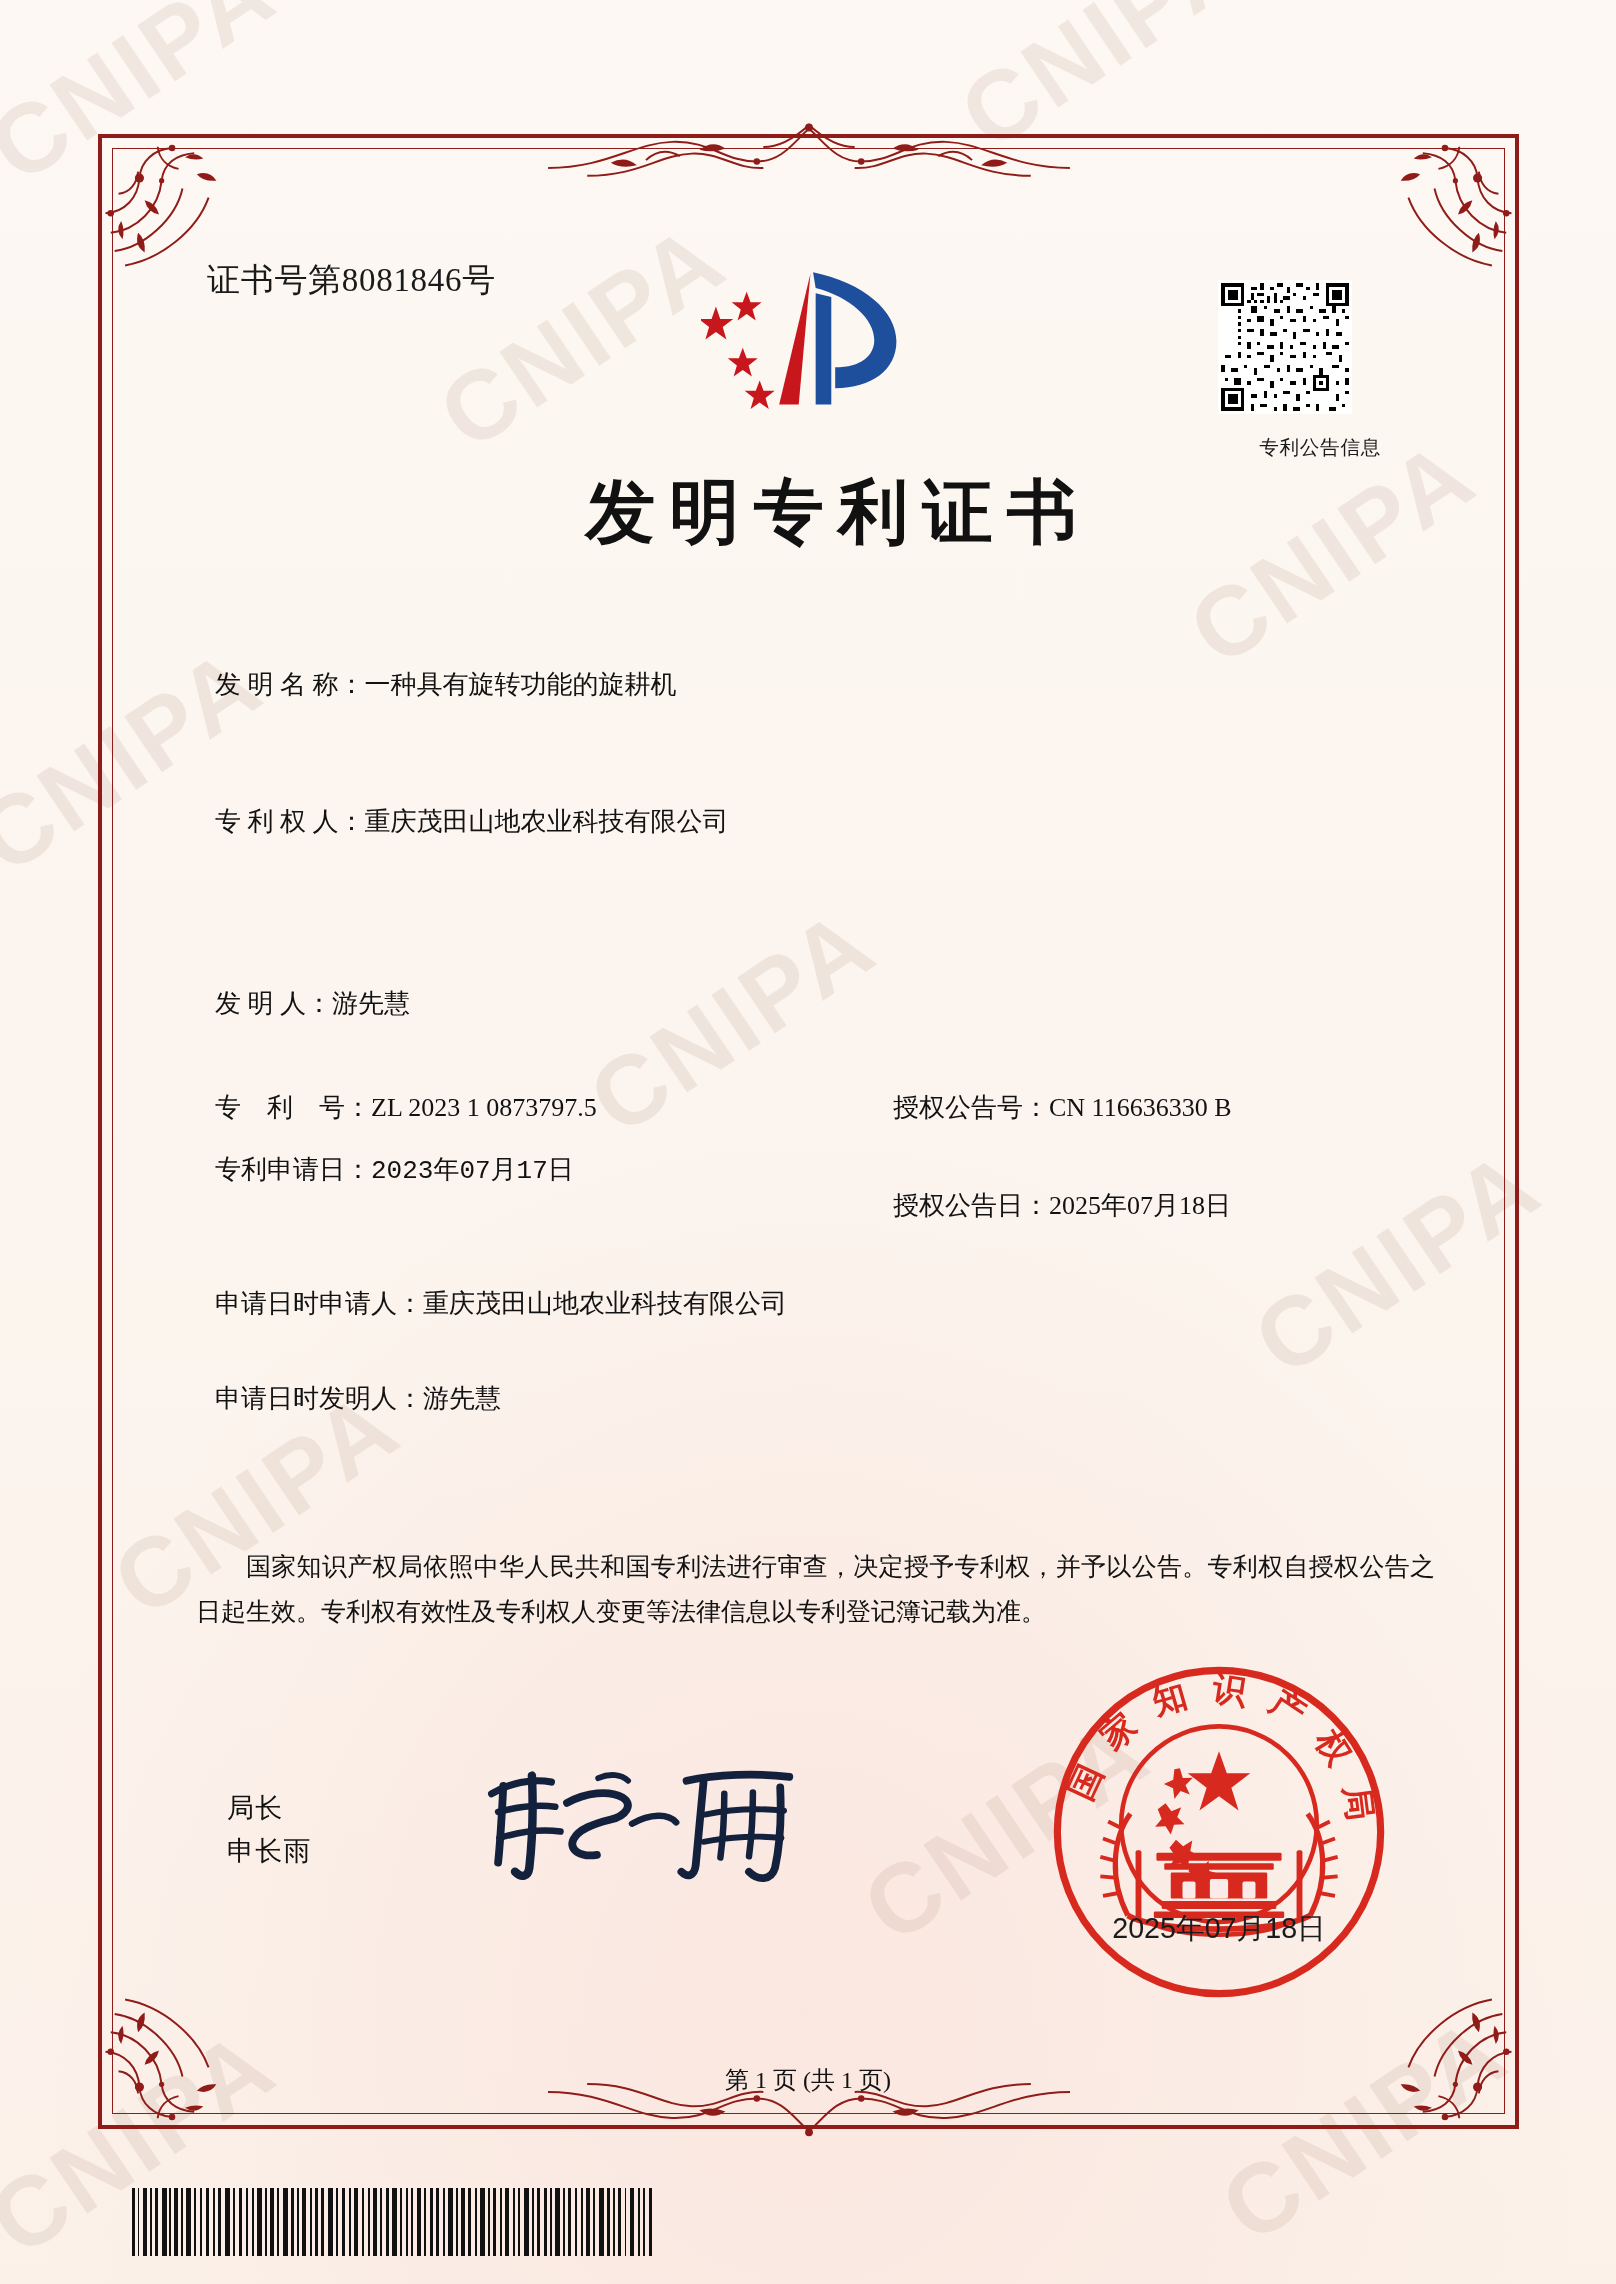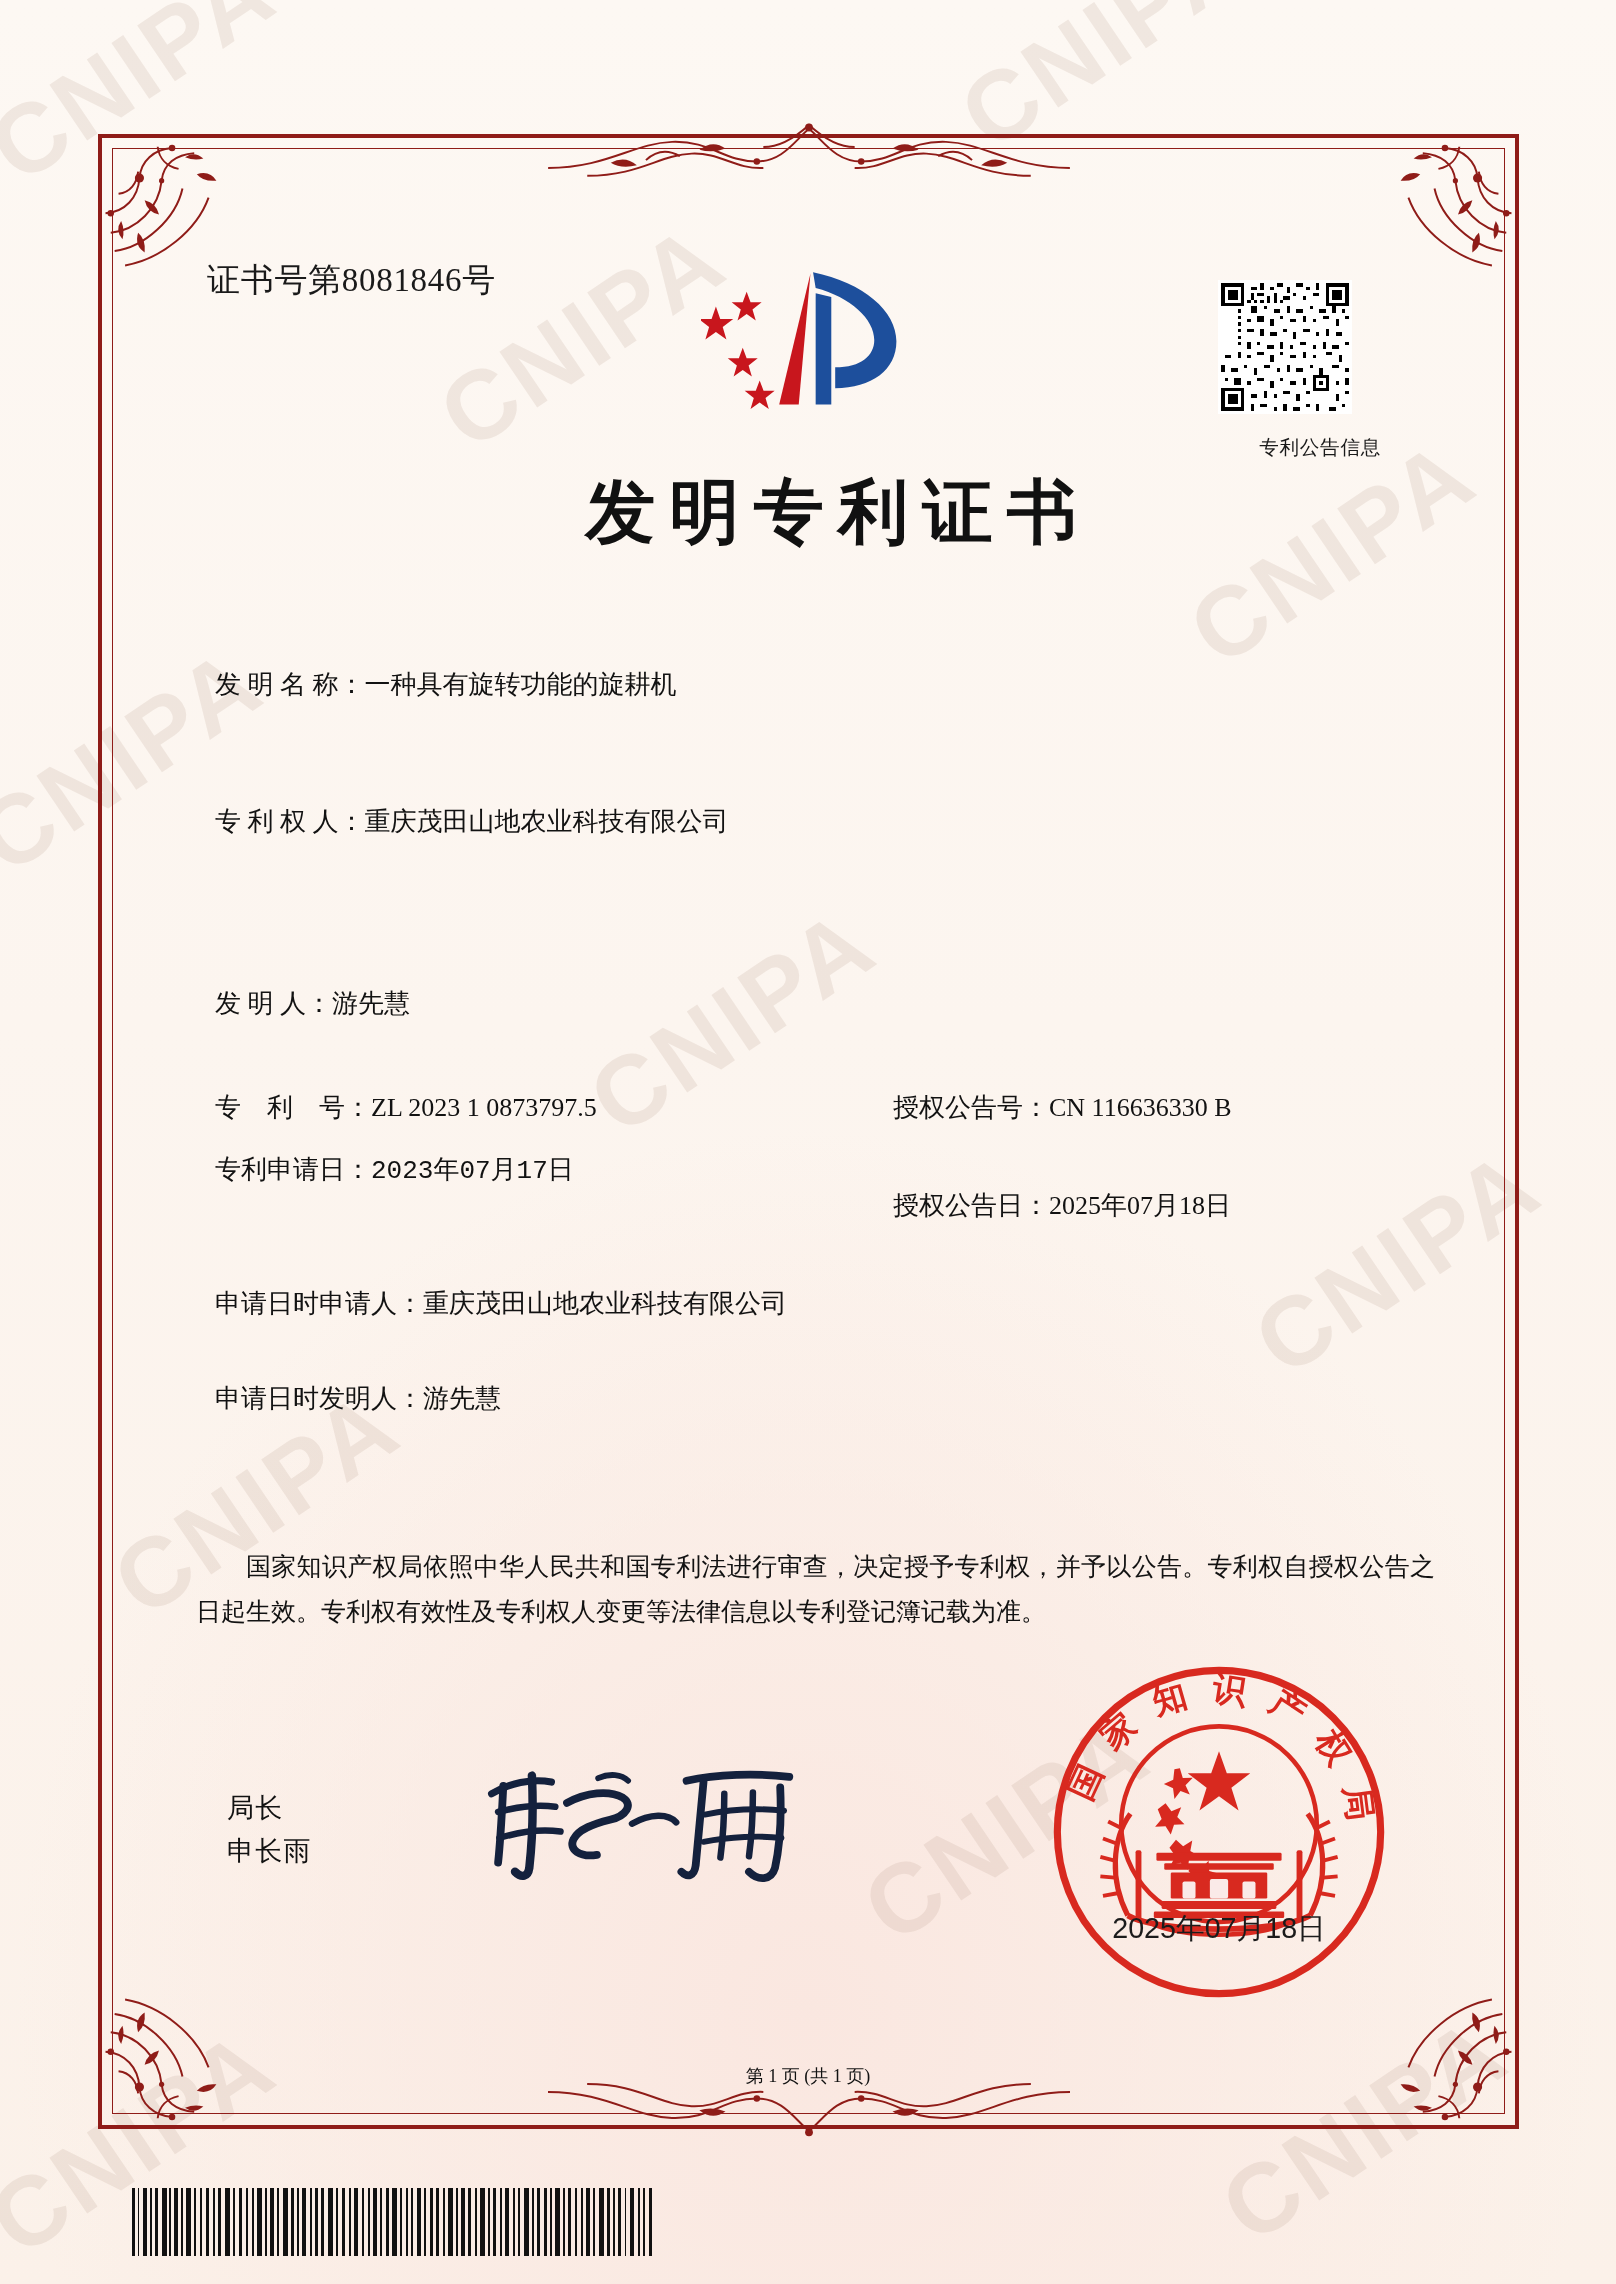--- a/index.html
+++ b/index.html
@@ -214,21 +214,21 @@
     height: 352px;
   }
   .seal svg { width: 100%; height: 100%; display: block; }
 
   .page-no {
     position: absolute;
     left: 0;
     right: 0;
     top: 2064px;
     text-align: center;
-    font-size: 18px;
+    font-size: 24px;
     color: #121212;
   }
 
   .barcode {
     position: absolute;
     left: 130px;
     top: 2188px;
     width: 528px;
     height: 68px;
   }

